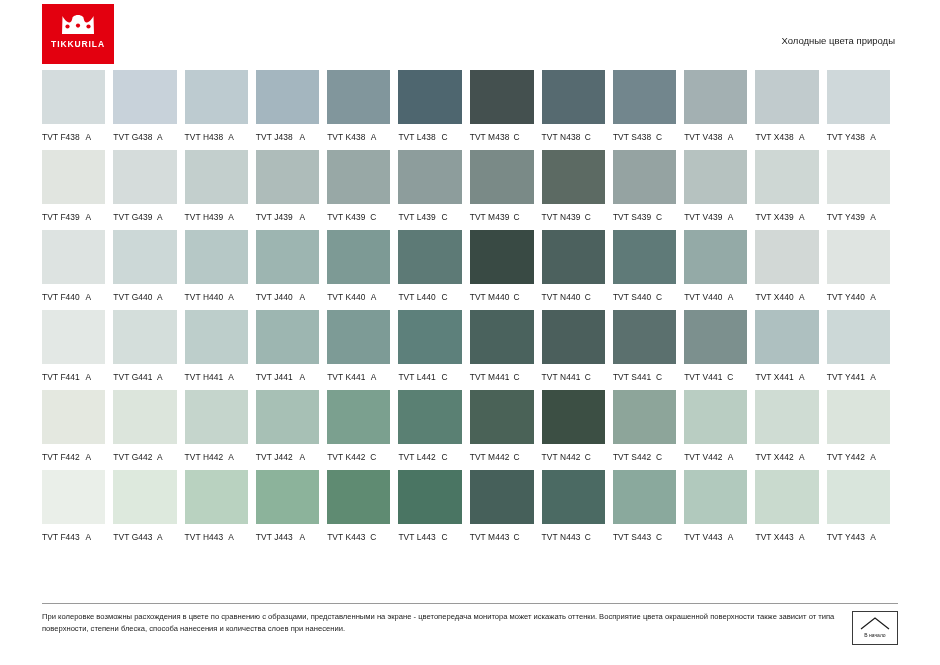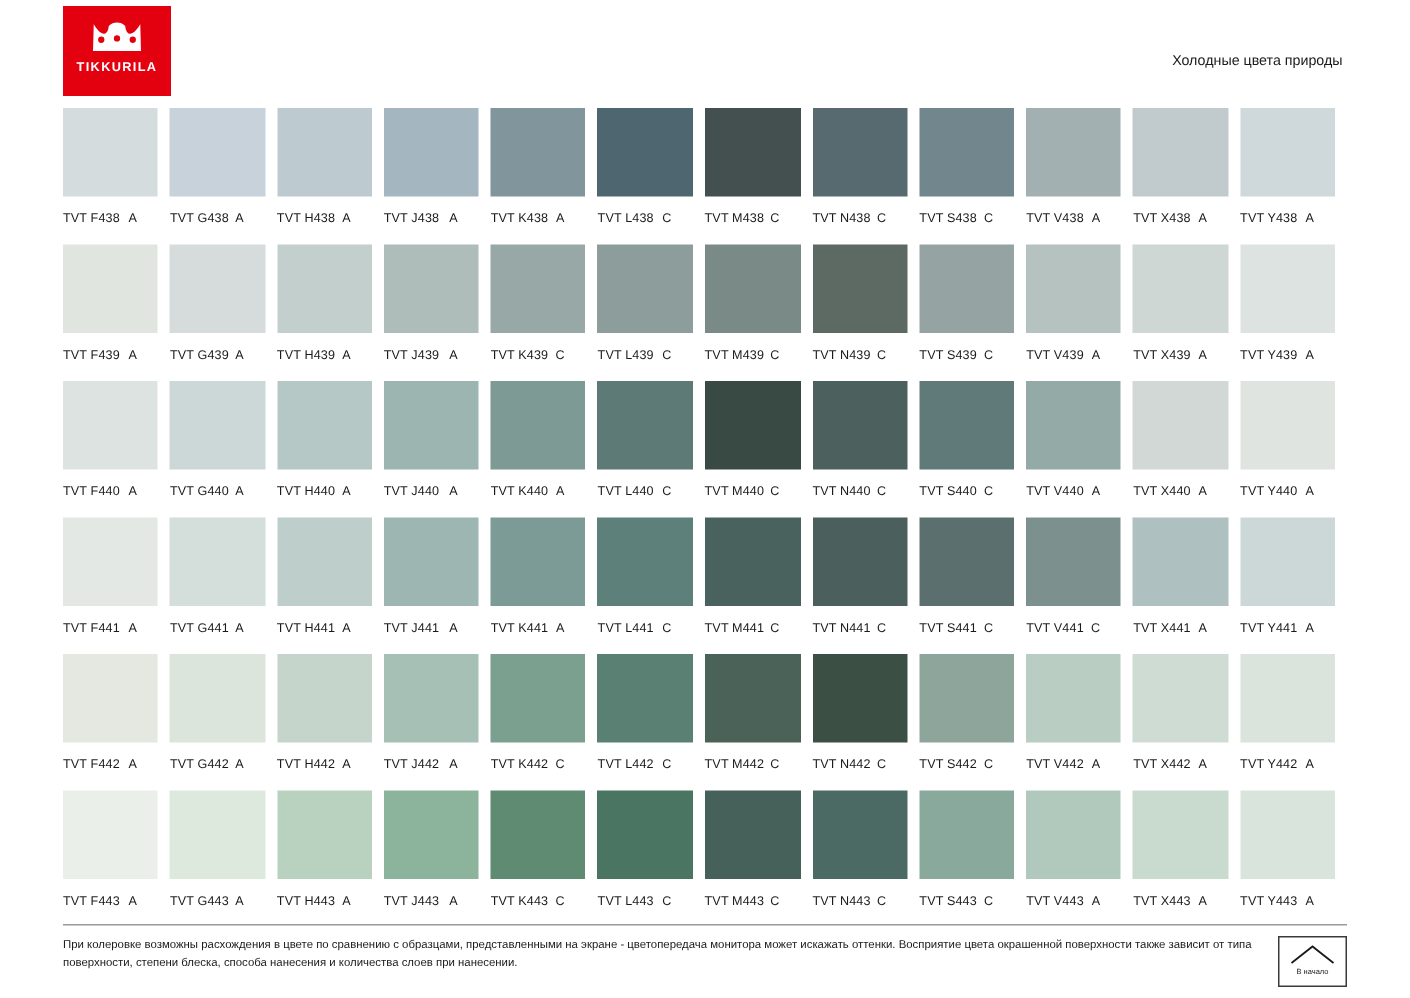--- a/index.html
+++ b/index.html
@@ -54,23 +54,22 @@
   }
 
   
   .grid-wrap{
     flex:1 1 auto;
     padding:0 42px;
     box-sizing:border-box;
   }
   .row{
     display:flex;
-    height:91px;
+    height:80px;
     box-sizing:border-box;
-    align-items:center;
   }
   .cell{
     flex:1 1 0;
     display:flex;
     flex-direction:column;
     box-sizing:border-box;
     padding-right:8px;
   }
   .swatch{
     height:59px;

